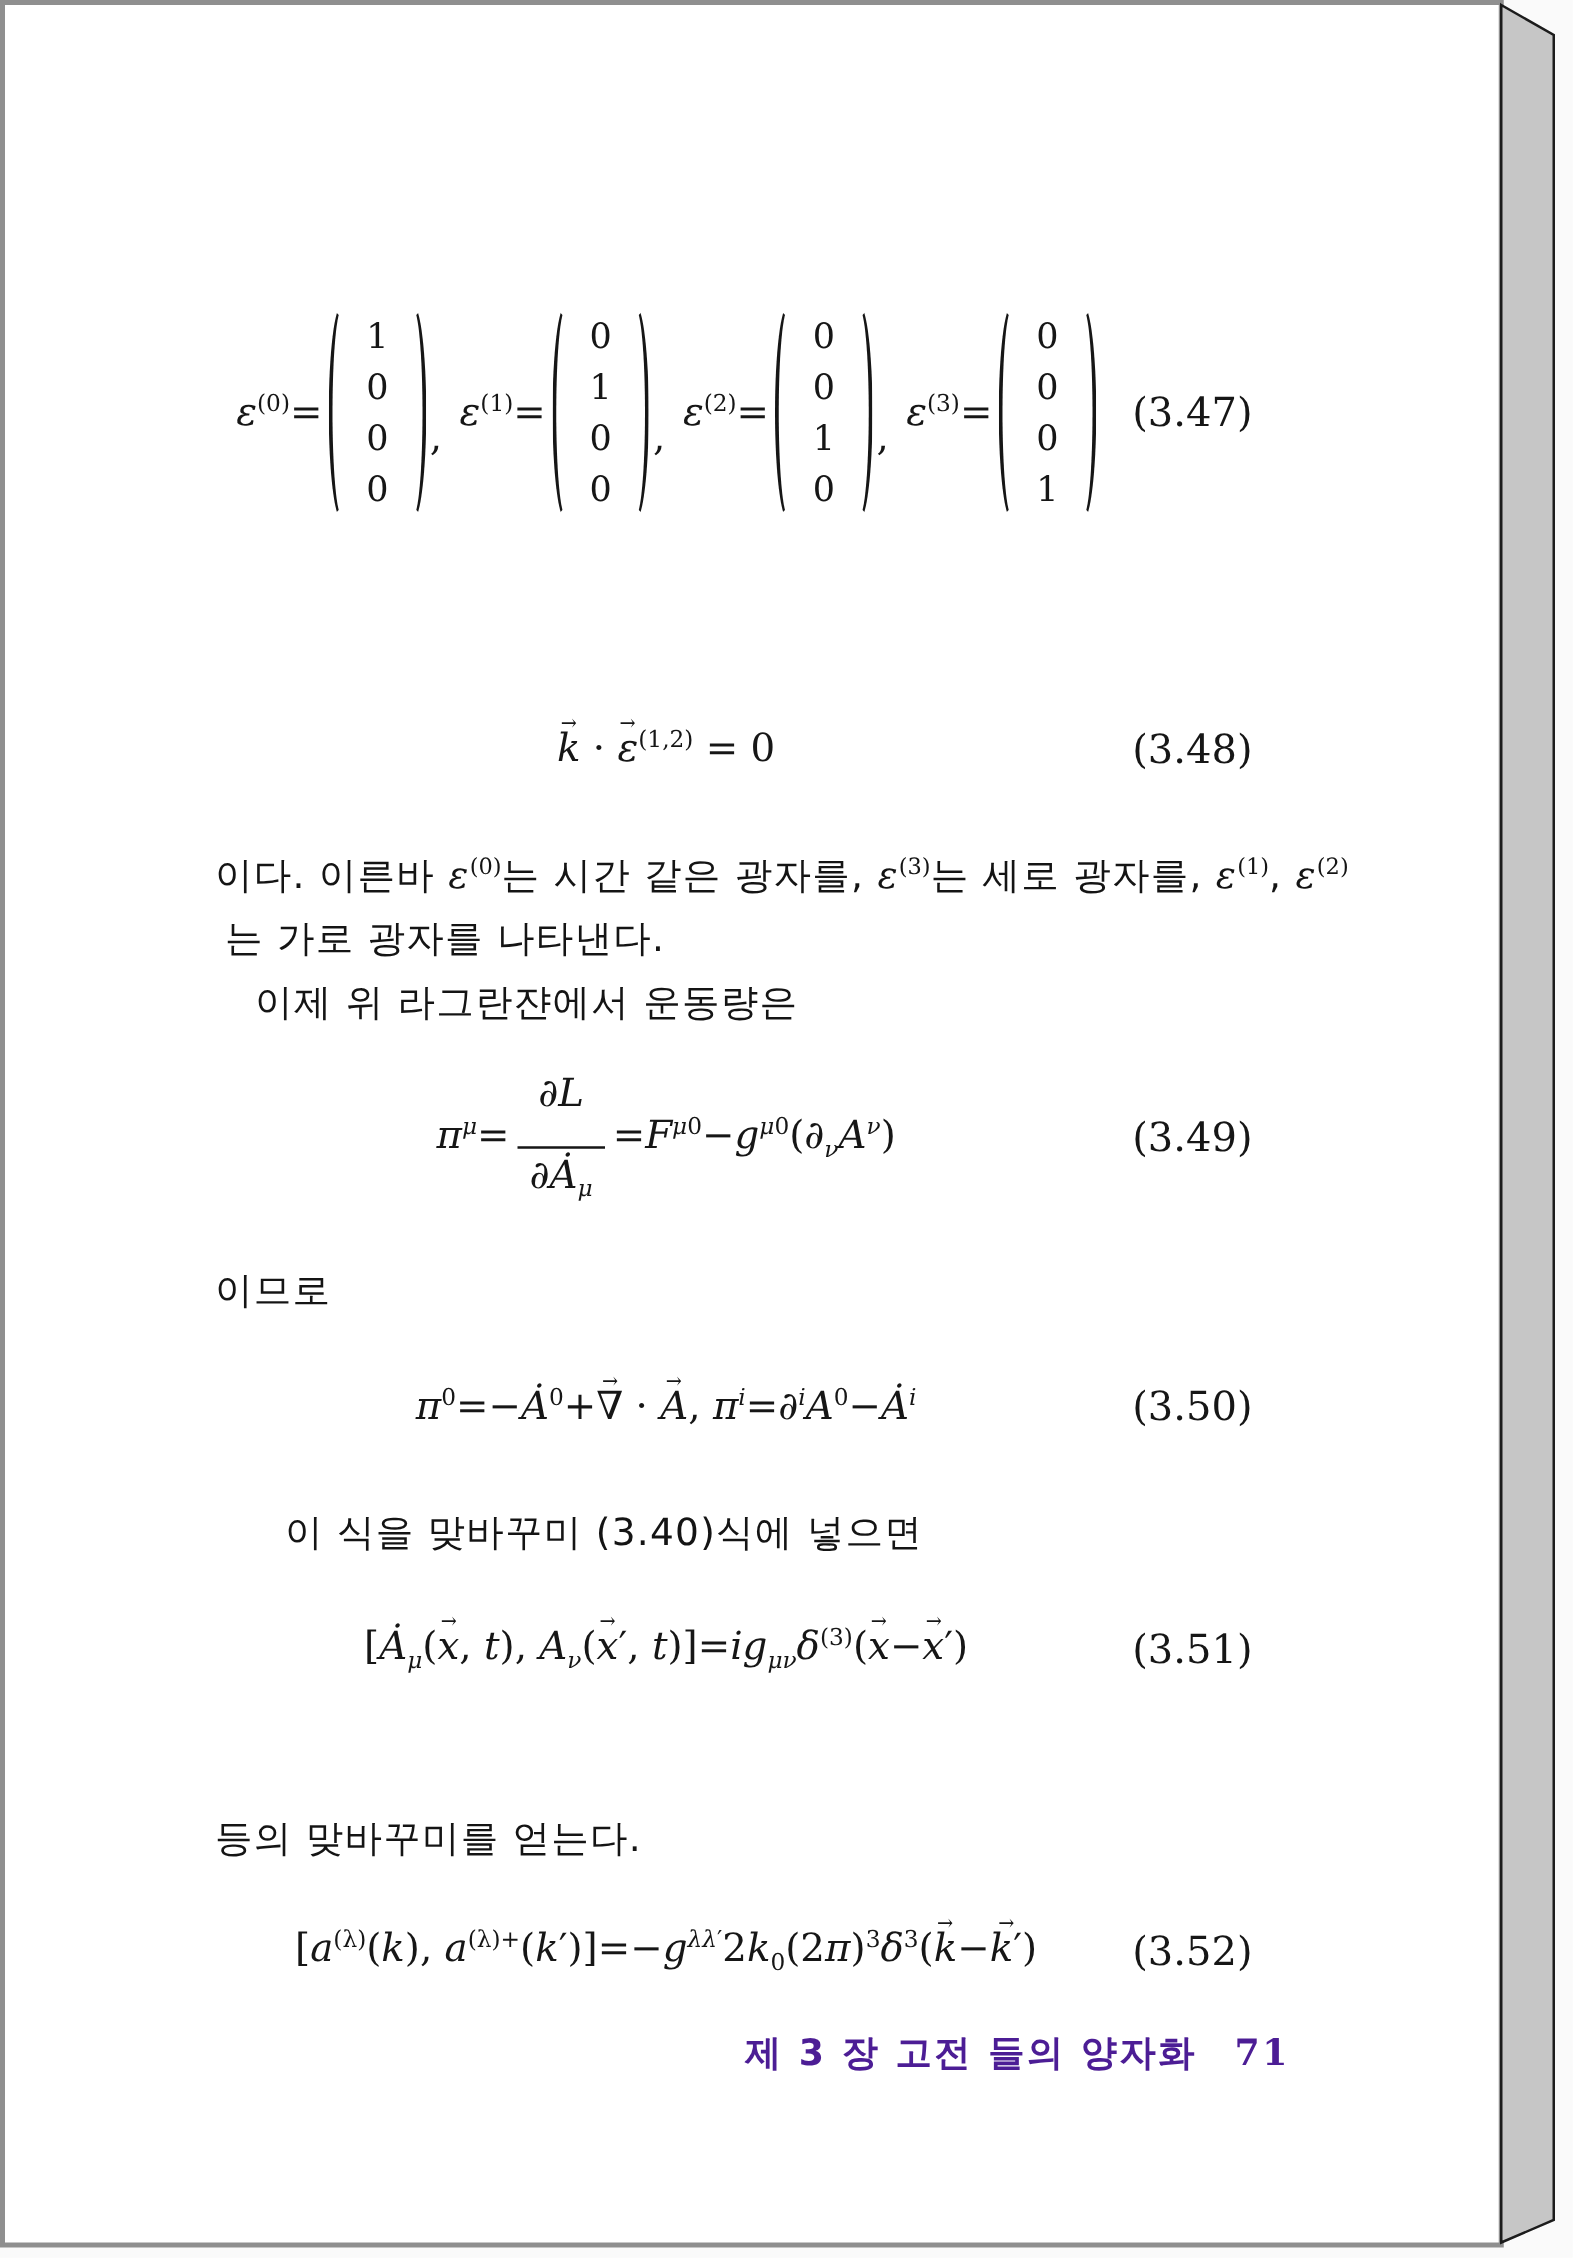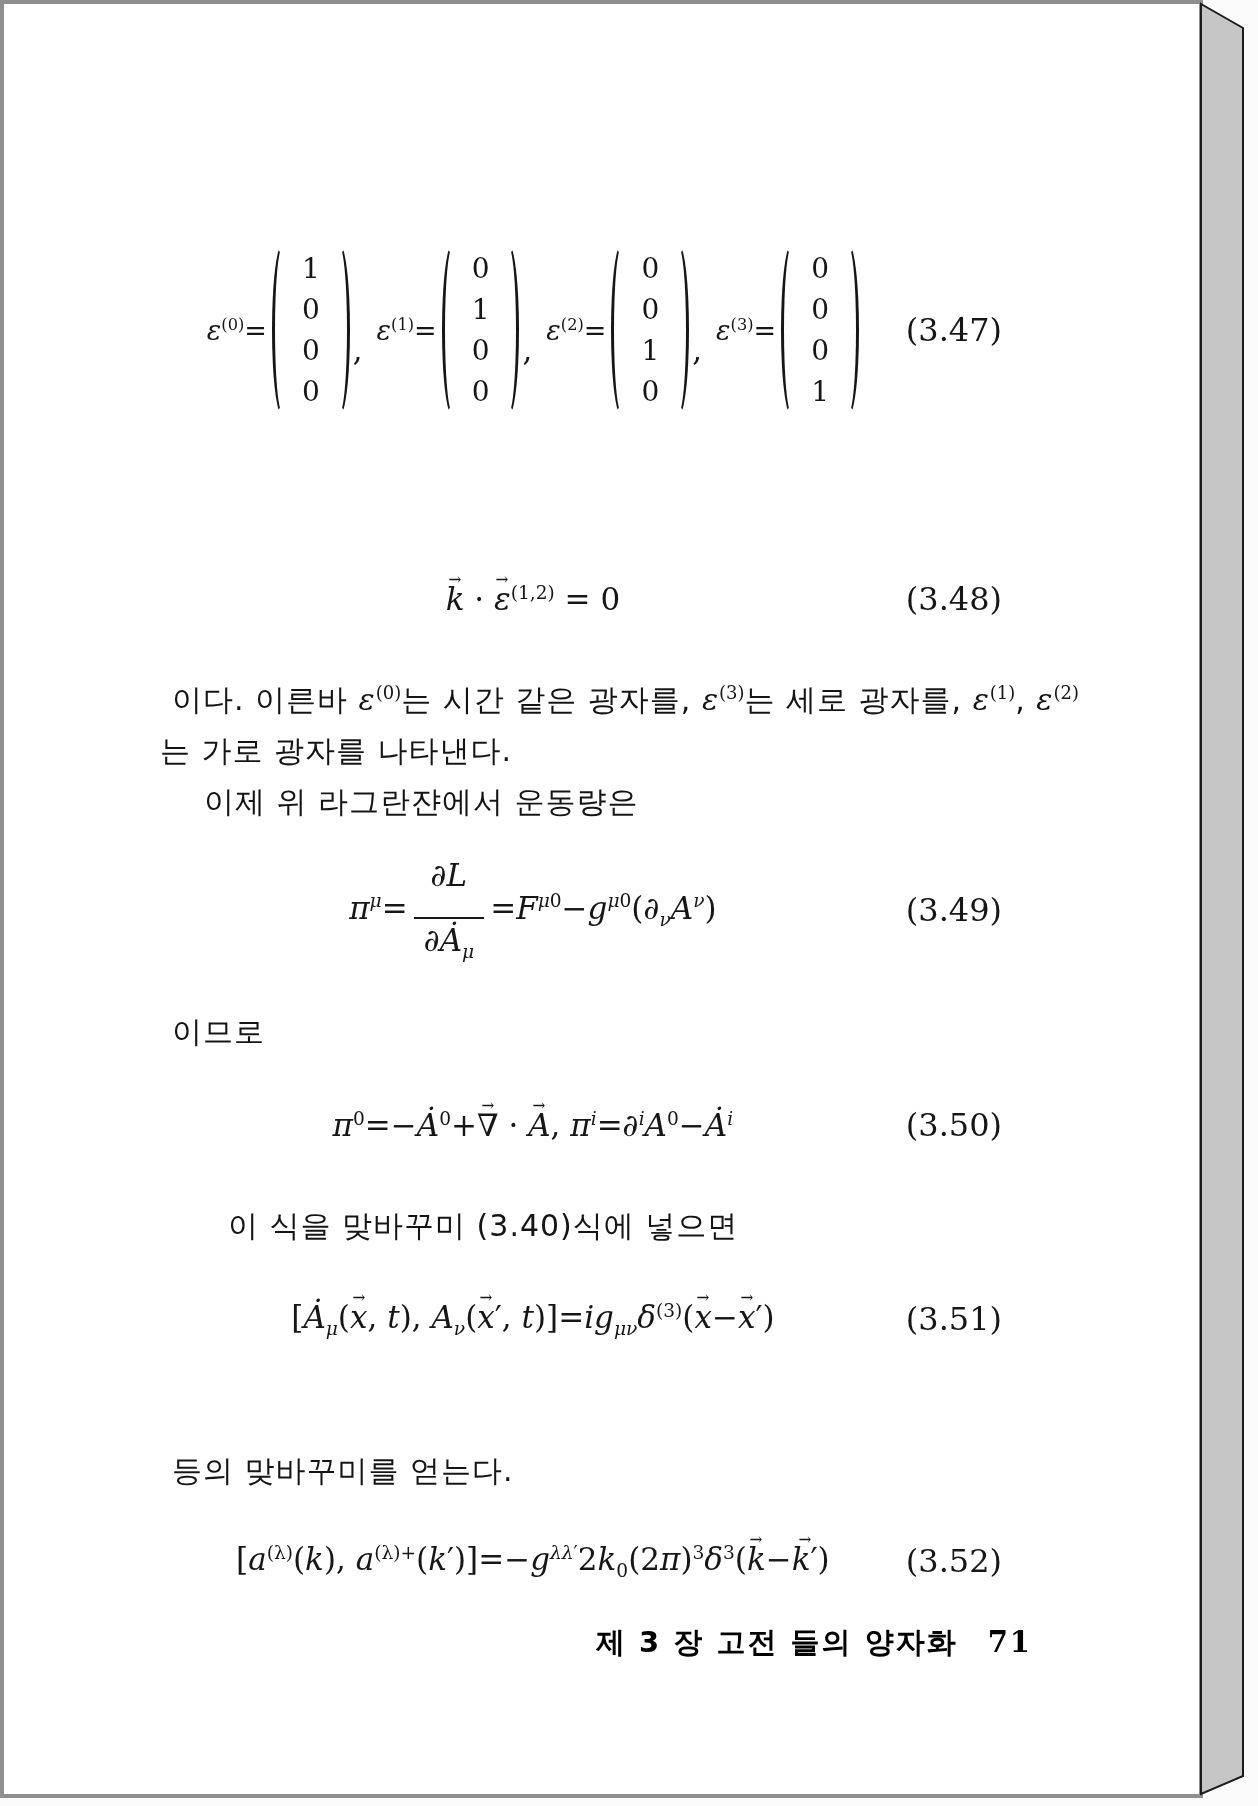--- a/index.html
+++ b/index.html
@@ -27,33 +27,33 @@
 
   
   .frac{display:inline-flex;flex-direction:column;align-items:center;vertical-align:middle;
         margin:0 6px;line-height:1.15;}
   .frac .fr-num{padding:0 10px 3px;}
   .frac .fr-den{border-top:2.5px solid #161616;padding:4px 10px 0;margin-top:20px;}
 
   
   .eq47-row{display:flex;align-items:center;justify-content:center;}
   .vgroup{display:inline-flex;align-items:center;}
-  .vlabel{font-size:27px;margin-right:5px;}
+  .vlabel{font-size:31px;margin-right:5px;}
   .cv{display:inline-flex;align-items:stretch;height:172px;}
   .bparen{width:15px;border:3.5px solid transparent;}
   .bparen.l{border-left-color:#161616;border-radius:50%;}
   .bparen.r{border-right-color:#161616;border-radius:50%;}
   .col{display:flex;flex-direction:column;justify-content:space-around;
        padding:4px 9px;font-size:28px;text-align:center;}
   .vcomma{font-size:31px;margin:40px 14px 0 3px;}
 
   
   .footer{position:absolute;left:170px;width:862px;text-align:right;
           font-family:"DejaVu Sans","Liberation Sans",sans-serif;
-          font-size:29px;font-weight:bold;letter-spacing:2px;color:#000000;white-space:nowrap;}
+          font-size:29px;font-weight:bold;letter-spacing:2px;color:#4c1d95;white-space:nowrap;}
   .footer .pagenum{font-family:"DejaVu Serif","Liberation Serif",serif;margin-left:30px;}
 </style>
 </head>
 <body>
 
 <div class="canvas">
 
   <svg class="frame-svg" width="1258" height="1806" viewBox="0 0 1258 1806">
     <rect x="2" y="2" width="1199" height="1794" fill="#ffffff" stroke="#8f8f8f" stroke-width="4"></rect>
     <polygon points="1201,4 1243,28 1243,1776 1201,1794" fill="#c6c6c6" stroke="#1c1c1c" stroke-width="2" stroke-linejoin="miter"></polygon>
@@ -120,21 +120,21 @@
     <div class="eq-number">(3.47)</div>
   </div>
 
 
   <div class="eq-block" style="top:568px;height:62px;">
     <div class="eq-content"><span class="vec"><span class="a">→</span><span><span class="mi">k</span></span></span> · <span class="vec"><span class="a">→</span><span><span class="mi">ε</span></span></span><sup>(1,2)</sup> = 0</div>
     <div class="eq-number">(3.48)</div>
   </div>
 
   <div class="kline" style="left:172px;top:680px;">이다.  이른바 <span class="mi">ε</span><sup>(0)</sup>는 시간 같은 광자를, <span class="mi">ε</span><sup>(3)</sup>는 세로 광자를, <span class="mi">ε</span><sup>(1)</sup>, <span class="mi">ε</span><sup>(2)</sup></div>
-  <div class="kline" style="left:160px;top:731px;">는 가로 광자를 나타낸다.</div>
+  <div class="kline" style="left:180px;top:731px;">는 가로 광자를 나타낸다.</div>
   <div class="kline" style="left:204px;top:782px;">이제 위 라그란쟌에서 운동량은</div>
 
   <div class="eq-block" style="top:866px;height:88px;">
     <div class="eq-content"><span class="mi">π</span><sup><span class="mi">μ</span></sup>=<span class="frac">
           <span class="fr-num">∂<span class="mi">L</span></span>
           <span class="fr-den">∂<span class="mi">Ȧ</span><sub><span class="mi">μ</span></sub></span>
         </span>=<span class="mi">F</span><sup><span class="mi">μ</span>0</sup>−<span class="mi">g</span><sup><span class="mi">μ</span>0</sup>(∂<sub><span class="mi">ν</span></sub><span class="mi">A</span><sup><span class="mi">ν</span></sup>)</div>
     <div class="eq-number">(3.49)</div>
   </div>
 

